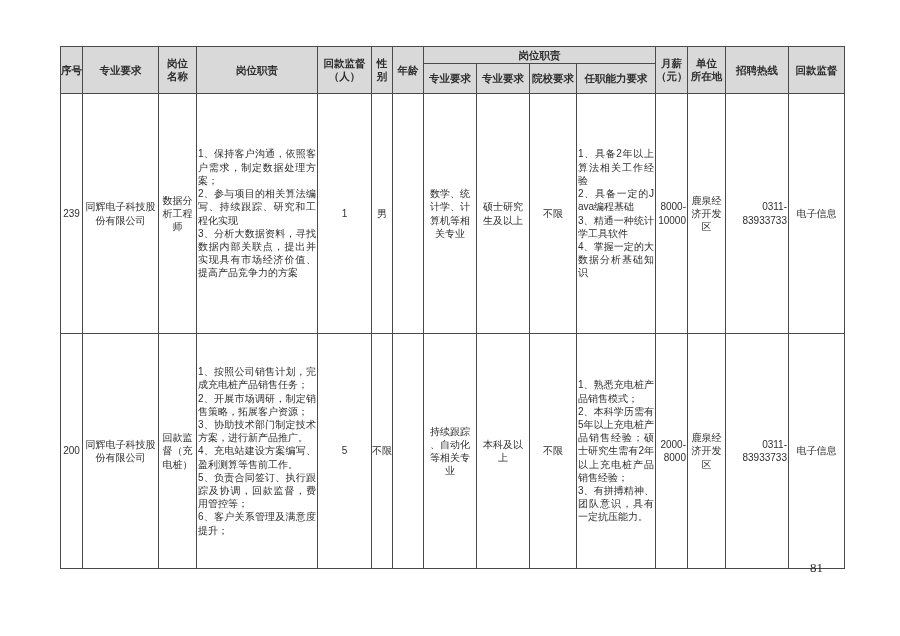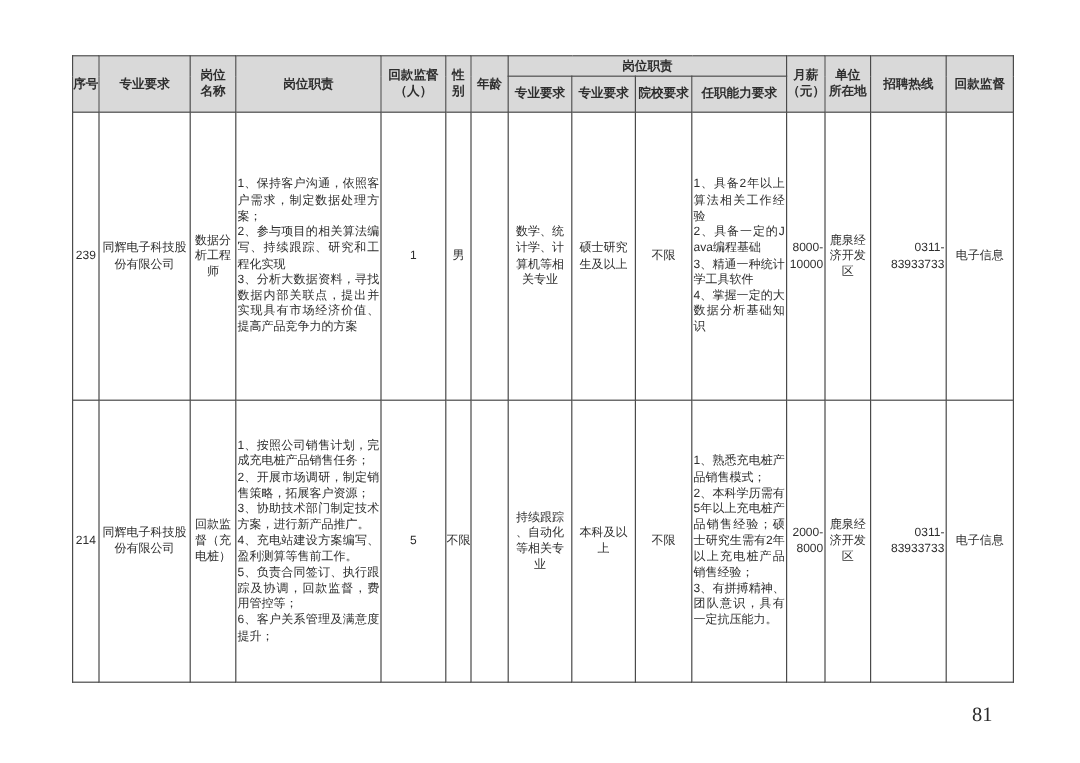--- a/index.html
+++ b/index.html
@@ -55,23 +55,23 @@
     text-align: right;
     padding: 2px 1px 2px 2px;
   }
   td.tight { padding: 1px 0; }
   tr.hr1 { height: 17px; }
   tr.hr2 { height: 30px; }
   tr.row126 { height: 240px; }
   tr.row127 { height: 235px; }
   .pageno {
     position: absolute;
-    left: 810px; top: 586px;
+    left: 810px; top: 560px;
     font-family: "Liberation Serif", serif;
-    font-size: 17px;
+    font-size: 13px;
     color: #2a2a2a;
   }
 </style>
 </head>
 <body>
 
 <div class="page">
 
   <table class="jobs">
     <colgroup>
@@ -137,21 +137,21 @@
 3、精通一种统计学工具软件
 4、掌握一定的大数据分析基础知识</td>
         <td class="flush">8000-
 10000</td>
         <td>鹿泉经济开发区</td>
         <td class="flush">0311-
 83933733</td>
         <td>电子信息</td>
       </tr>
       <tr class="row127">
-        <td>214</td>
+        <td>200</td>
         <td>同辉电子科技股份有限公司</td>
         <td>回款监督（充电桩）</td>
         <td class="just">1、按照公司销售计划，完成充电桩产品销售任务；
 2、开展市场调研，制定销售策略，拓展客户资源；
 3、协助技术部门制定技术方案，进行新产品推广。
 4、充电站建设方案编写、盈利测算等售前工作。
 5、负责合同签订、执行跟踪及协调，回款监督，费用管控等；
 6、客户关系管理及满意度提升；</td>
         <td>5</td>
         <td class="tight">不限</td>

